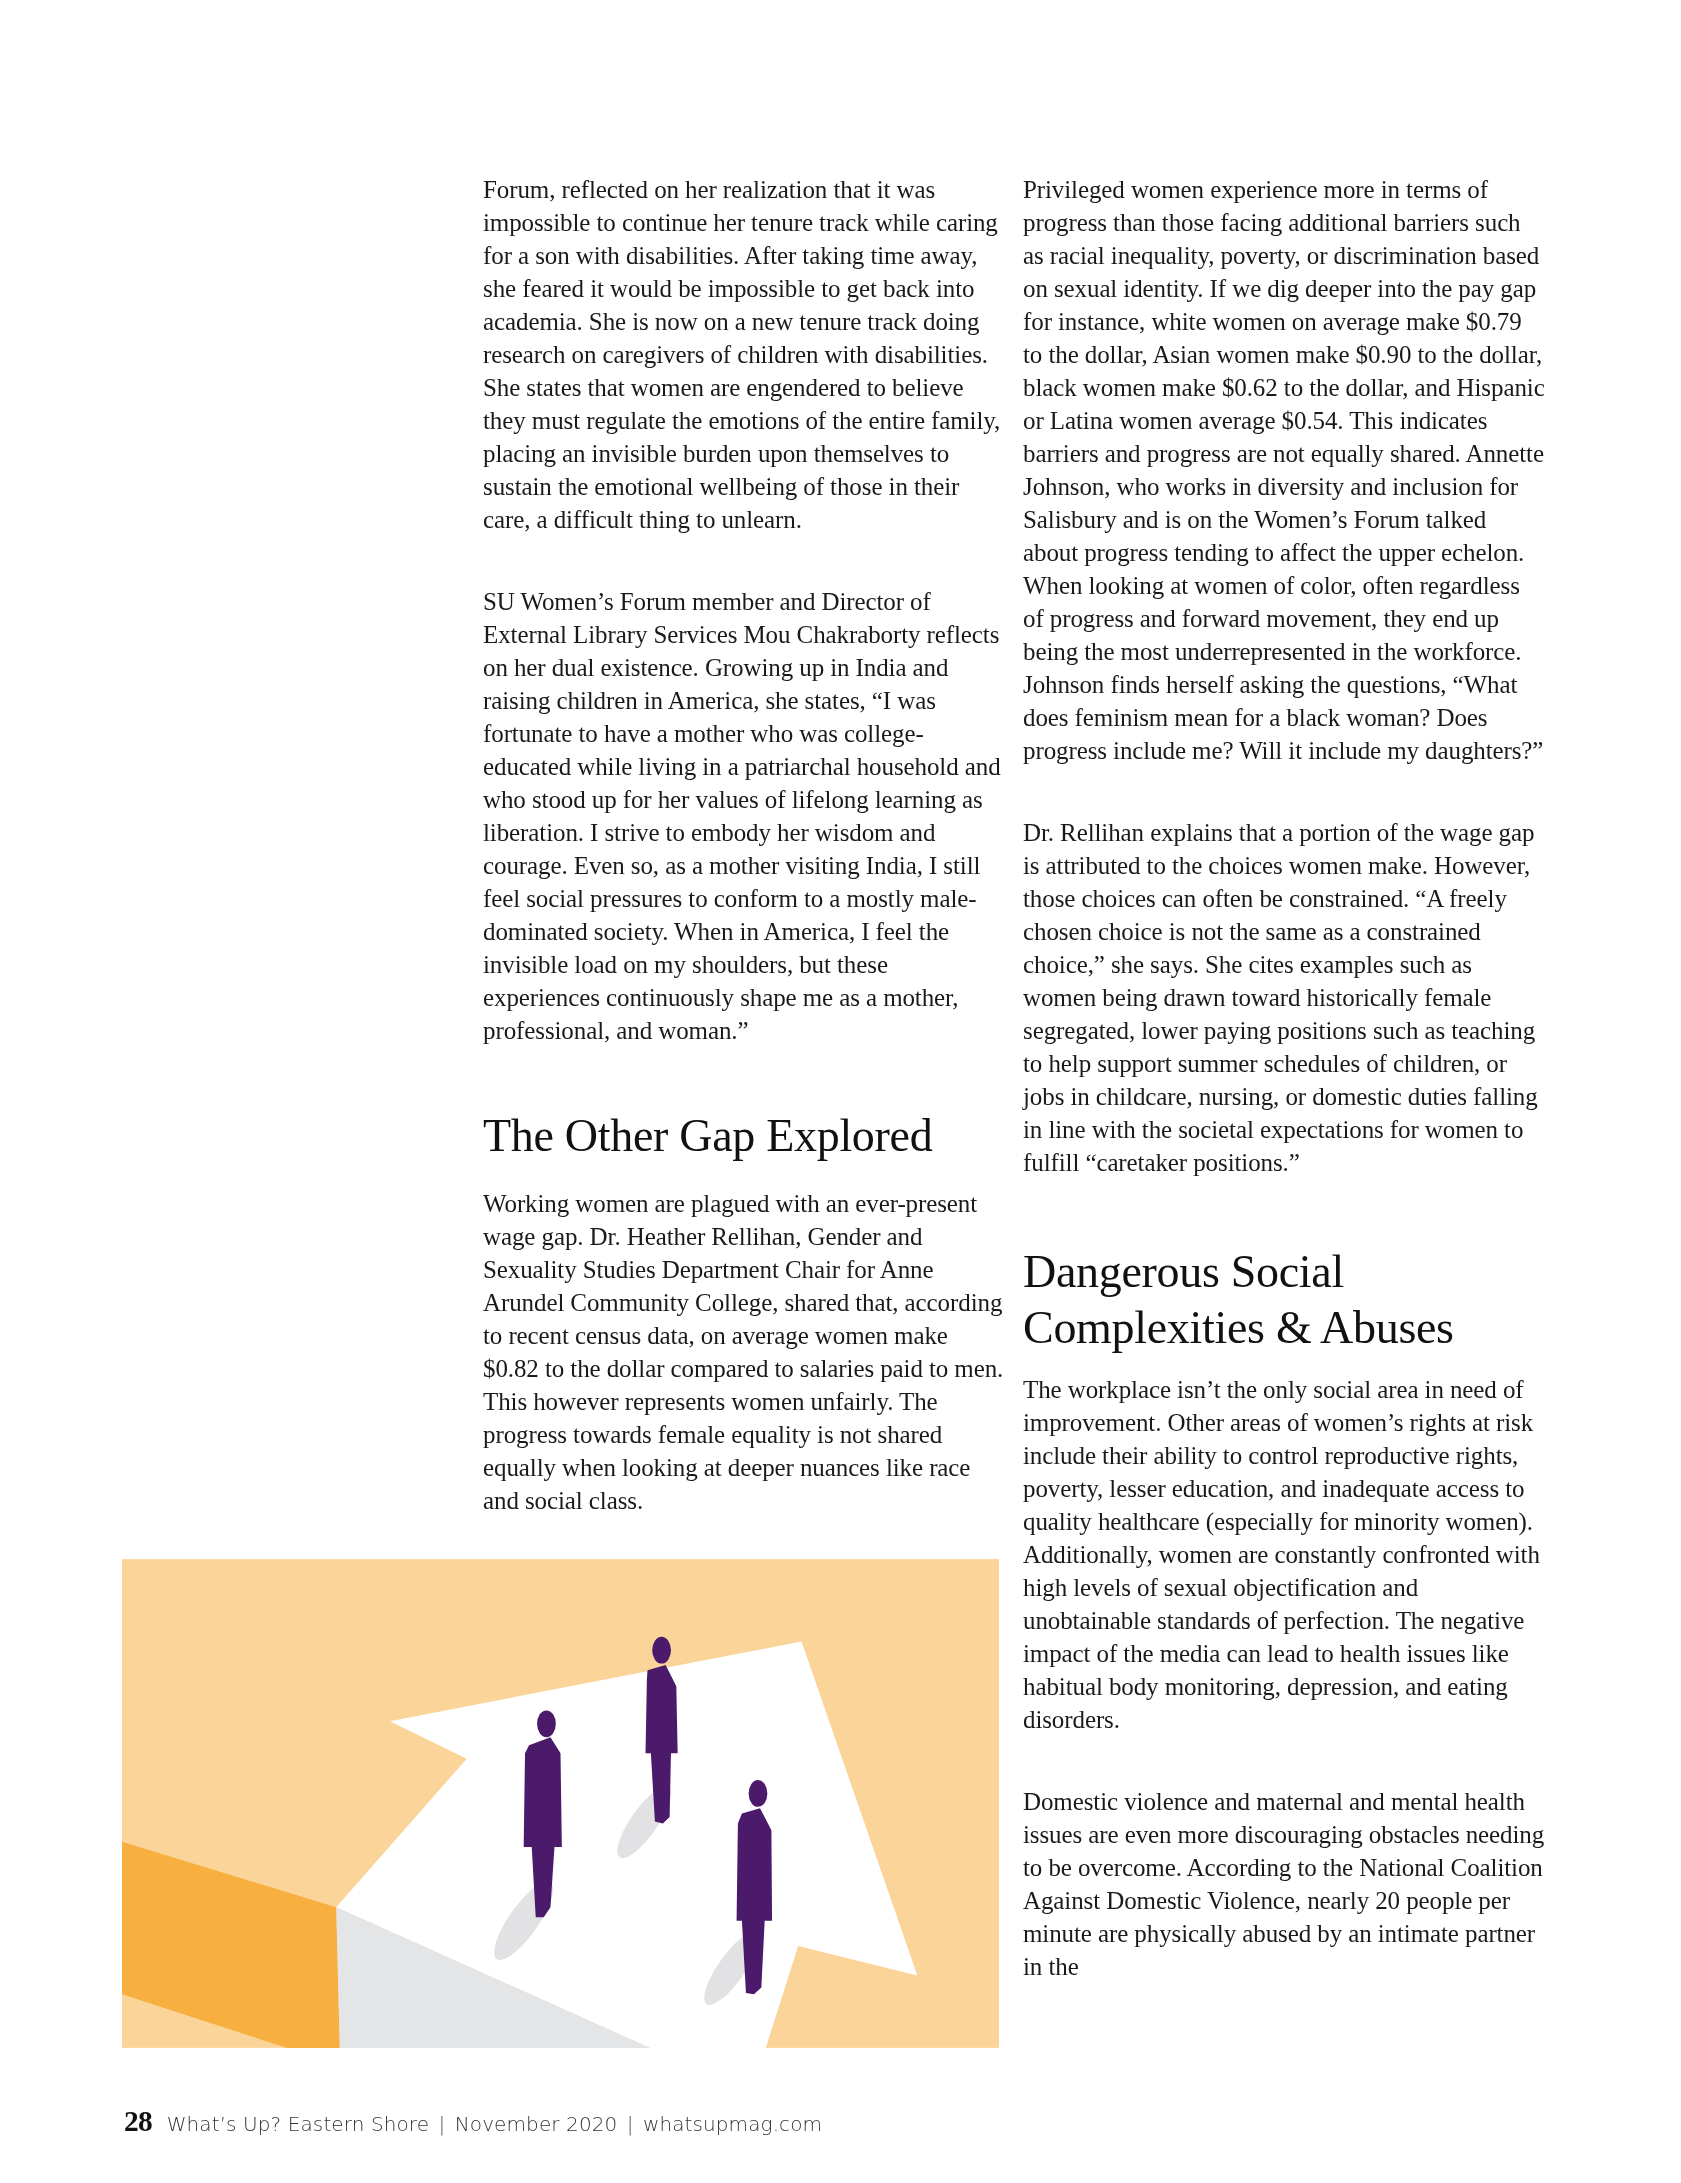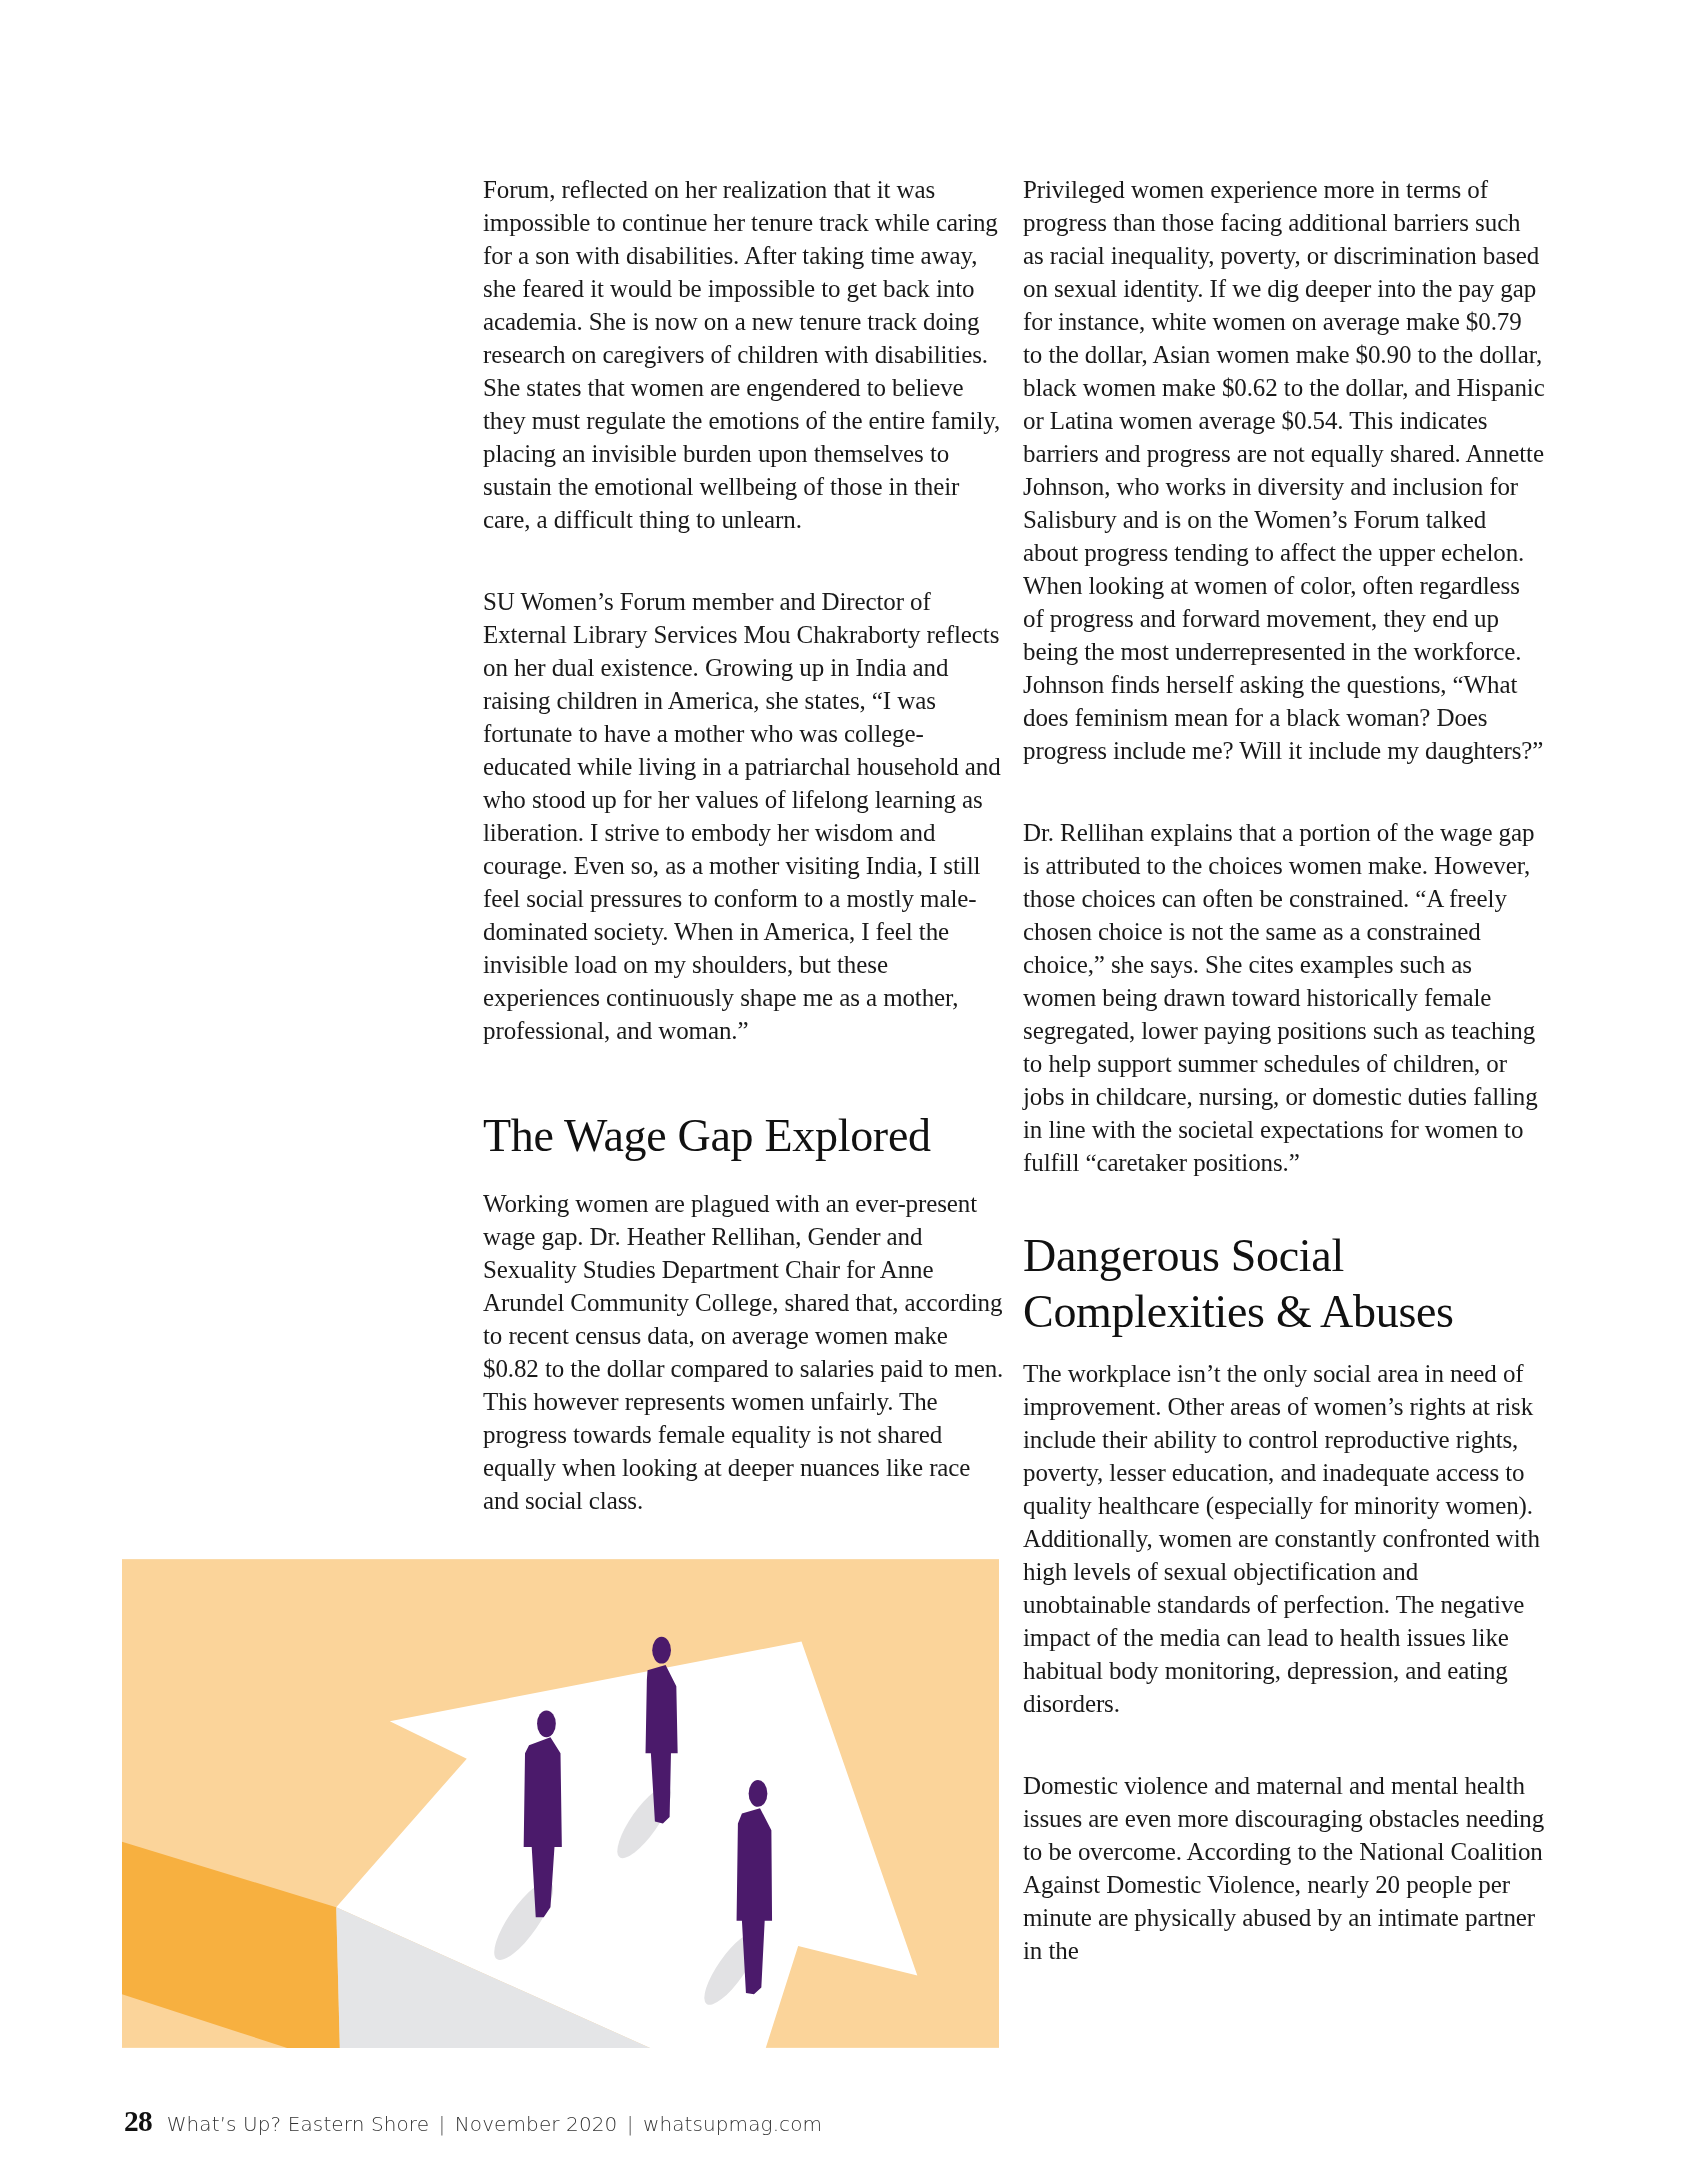--- a/index.html
+++ b/index.html
@@ -5,37 +5,37 @@
   html, body { margin: 0; padding: 0; background: #ffffff; }
   body { width: 1681px; height: 2183px; position: relative; overflow: hidden; font-family: "DejaVu Serif", "Liberation Serif", serif; color: #1a1a1a; }
   .col { position: absolute; width: 522px; }
   .col-left { left: 483px; top: 173px; }
   .col-right { left: 1023px; top: 173px; }
   .col-left-b { left: 483px; top: 1108px; }
   .para { margin: 0; font-family: "Liberation Serif", serif; font-size: 25px; line-height: 33px; letter-spacing: -0.1px; }
   .para + .para { margin-top: 49px; }
   .heading { margin: 0; font-family: "Liberation Serif", serif; font-weight: normal; font-size: 46px; line-height: 56px; color: #111; letter-spacing: -0.3px; }
   .h-wage { margin-bottom: 23px; }
-  .h-danger { margin-top: 49px; margin-bottom: 17.4px; }
+  .h-danger { margin-top: 65px; margin-bottom: 17.4px; }
   .illus { position: absolute; left: 122px; top: 1559px; width: 877px; height: 489px; overflow: hidden; }
   .footer { position: absolute; left: 124px; top: 2095px; display: flex; align-items: baseline; gap: 14.7px; }
   .page-num { font-family: "Liberation Serif", serif; font-weight: bold; font-size: 29.4px; color: #111; letter-spacing: -0.7px; margin-top: 10px; }
   .footer-text { font-family: "DejaVu Sans", sans-serif; font-size: 20px; color: #333; font-weight: 300; letter-spacing: 0.1px; }
   .footer-sep { margin: 0 9.4px; color: #555; }
 </style>
 </head>
 <body>
 
 <div class="col col-left">
   <p class="para">Forum, reflected on her realization that it was impossible to continue her tenure track while caring for a son with disabilities. After taking time away, she feared it would be impossible to get back into academia. She is now on a new tenure track doing research on caregivers of children with disabilities. She states that women are engendered to believe they must regulate the emotions of the entire family, placing an invisible burden upon themselves to sustain the emotional wellbeing of those in their care, a difficult thing to unlearn.</p>
   <p class="para">SU Women’s Forum member and Director of External Library Services Mou Chakraborty reflects on her dual existence. Growing up in India and raising children in America, she states, “I was fortunate to have a mother who was college-educated while living in a patriarchal household and who stood up for her values of lifelong learning as liberation. I strive to embody her wisdom and courage. Even so, as a mother visiting India, I still feel social pressures to conform to a mostly male-dominated society. When in America, I feel the invisible load on my shoulders, but these experiences continuously shape me as a mother, professional, and woman.”</p>
 </div>
 
 <div class="col col-left-b">
-  <h2 class="heading h-wage">The Wage Gap Explored</h2>
+  <h2 class="heading h-wage">The Other Gap Explored</h2>
   <p class="para">Working women are plagued with an ever-present wage gap. Dr. Heather Rellihan, Gender and Sexuality Studies Department Chair for Anne Arundel Community College, shared that, according to recent census data, on average women make $0.82 to the dollar compared to salaries paid to men. This however represents women unfairly. The progress towards female equality is not shared equally when looking at deeper nuances like race and social class.</p>
 </div>
 
 <div class="col col-right">
   <p class="para">Privileged women experience more in terms of progress than those facing additional barriers such as racial inequality, poverty, or discrimination based on sexual identity. If we dig deeper into the pay gap for instance, white women on average make $0.79 to the dollar, Asian women make $0.90 to the dollar, black women make $0.62 to the dollar, and Hispanic or Latina women average $0.54. This indicates barriers and progress are not equally shared. Annette Johnson, who works in diversity and inclusion for Salisbury and is on the Women’s Forum talked about progress tending to affect the upper echelon. When looking at women of color, often regardless of progress and forward movement, they end up being the most underrepresented in the workforce. Johnson finds herself asking the questions, “What does feminism mean for a black woman? Does progress include me? Will it include my daughters?”</p>
   <p class="para">Dr. Rellihan explains that a portion of the wage gap is attributed to the choices women make. However, those choices can often be constrained. “A freely chosen choice is not the same as a constrained choice,” she says. She cites examples such as women being drawn toward historically female segregated, lower paying positions such as teaching to help support summer schedules of children, or jobs in childcare, nursing, or domestic duties falling in line with the societal expectations for women to fulfill “caretaker positions.”</p>
   <h2 class="heading h-danger">Dangerous Social Complexities &amp; Abuses</h2>
   <p class="para">The workplace isn’t the only social area in need of improvement. Other areas of women’s rights at risk include their ability to control reproductive rights, poverty, lesser education, and inadequate access to quality healthcare (especially for minority women). Additionally, women are constantly confronted with high levels of sexual objectification and unobtainable standards of perfection. The negative impact of the media can lead to health issues like habitual body monitoring, depression, and eating disorders.</p>
   <p class="para">Domestic violence and maternal and mental health issues are even more discouraging obstacles needing to be overcome. According to the National Coalition Against Domestic Violence, nearly 20 people per minute are physically abused by an intimate partner in the</p>
 </div>

